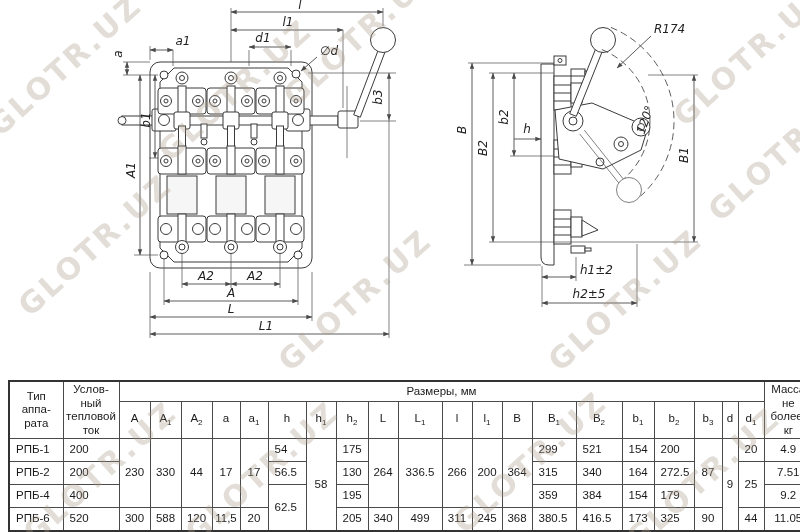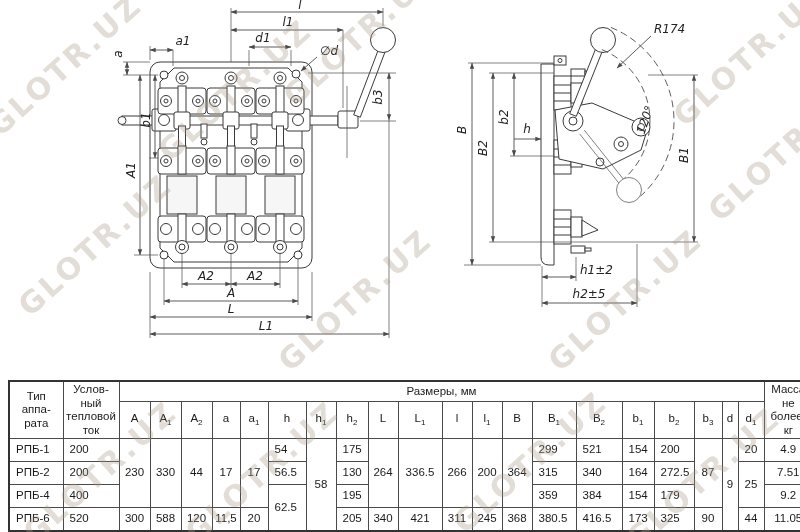--- a/index.html
+++ b/index.html
@@ -367,21 +367,21 @@
       <tr>
         <td class="tl">РПБ-6</td>
         <td class="tl">520</td>
         <td>300</td>
         <td>588</td>
         <td>120</td>
         <td>11,5</td>
         <td>20</td>
         <td class="tl">205</td>
         <td>340</td>
-        <td>421</td>
+        <td>499</td>
         <td>311</td>
         <td>245</td>
         <td>368</td>
         <td class="tl">380.5</td>
         <td class="tl">416.5</td>
         <td class="tl">173</td>
         <td class="tl">325</td>
         <td>90</td>
         <td>44</td>
         <td>11.05</td>

